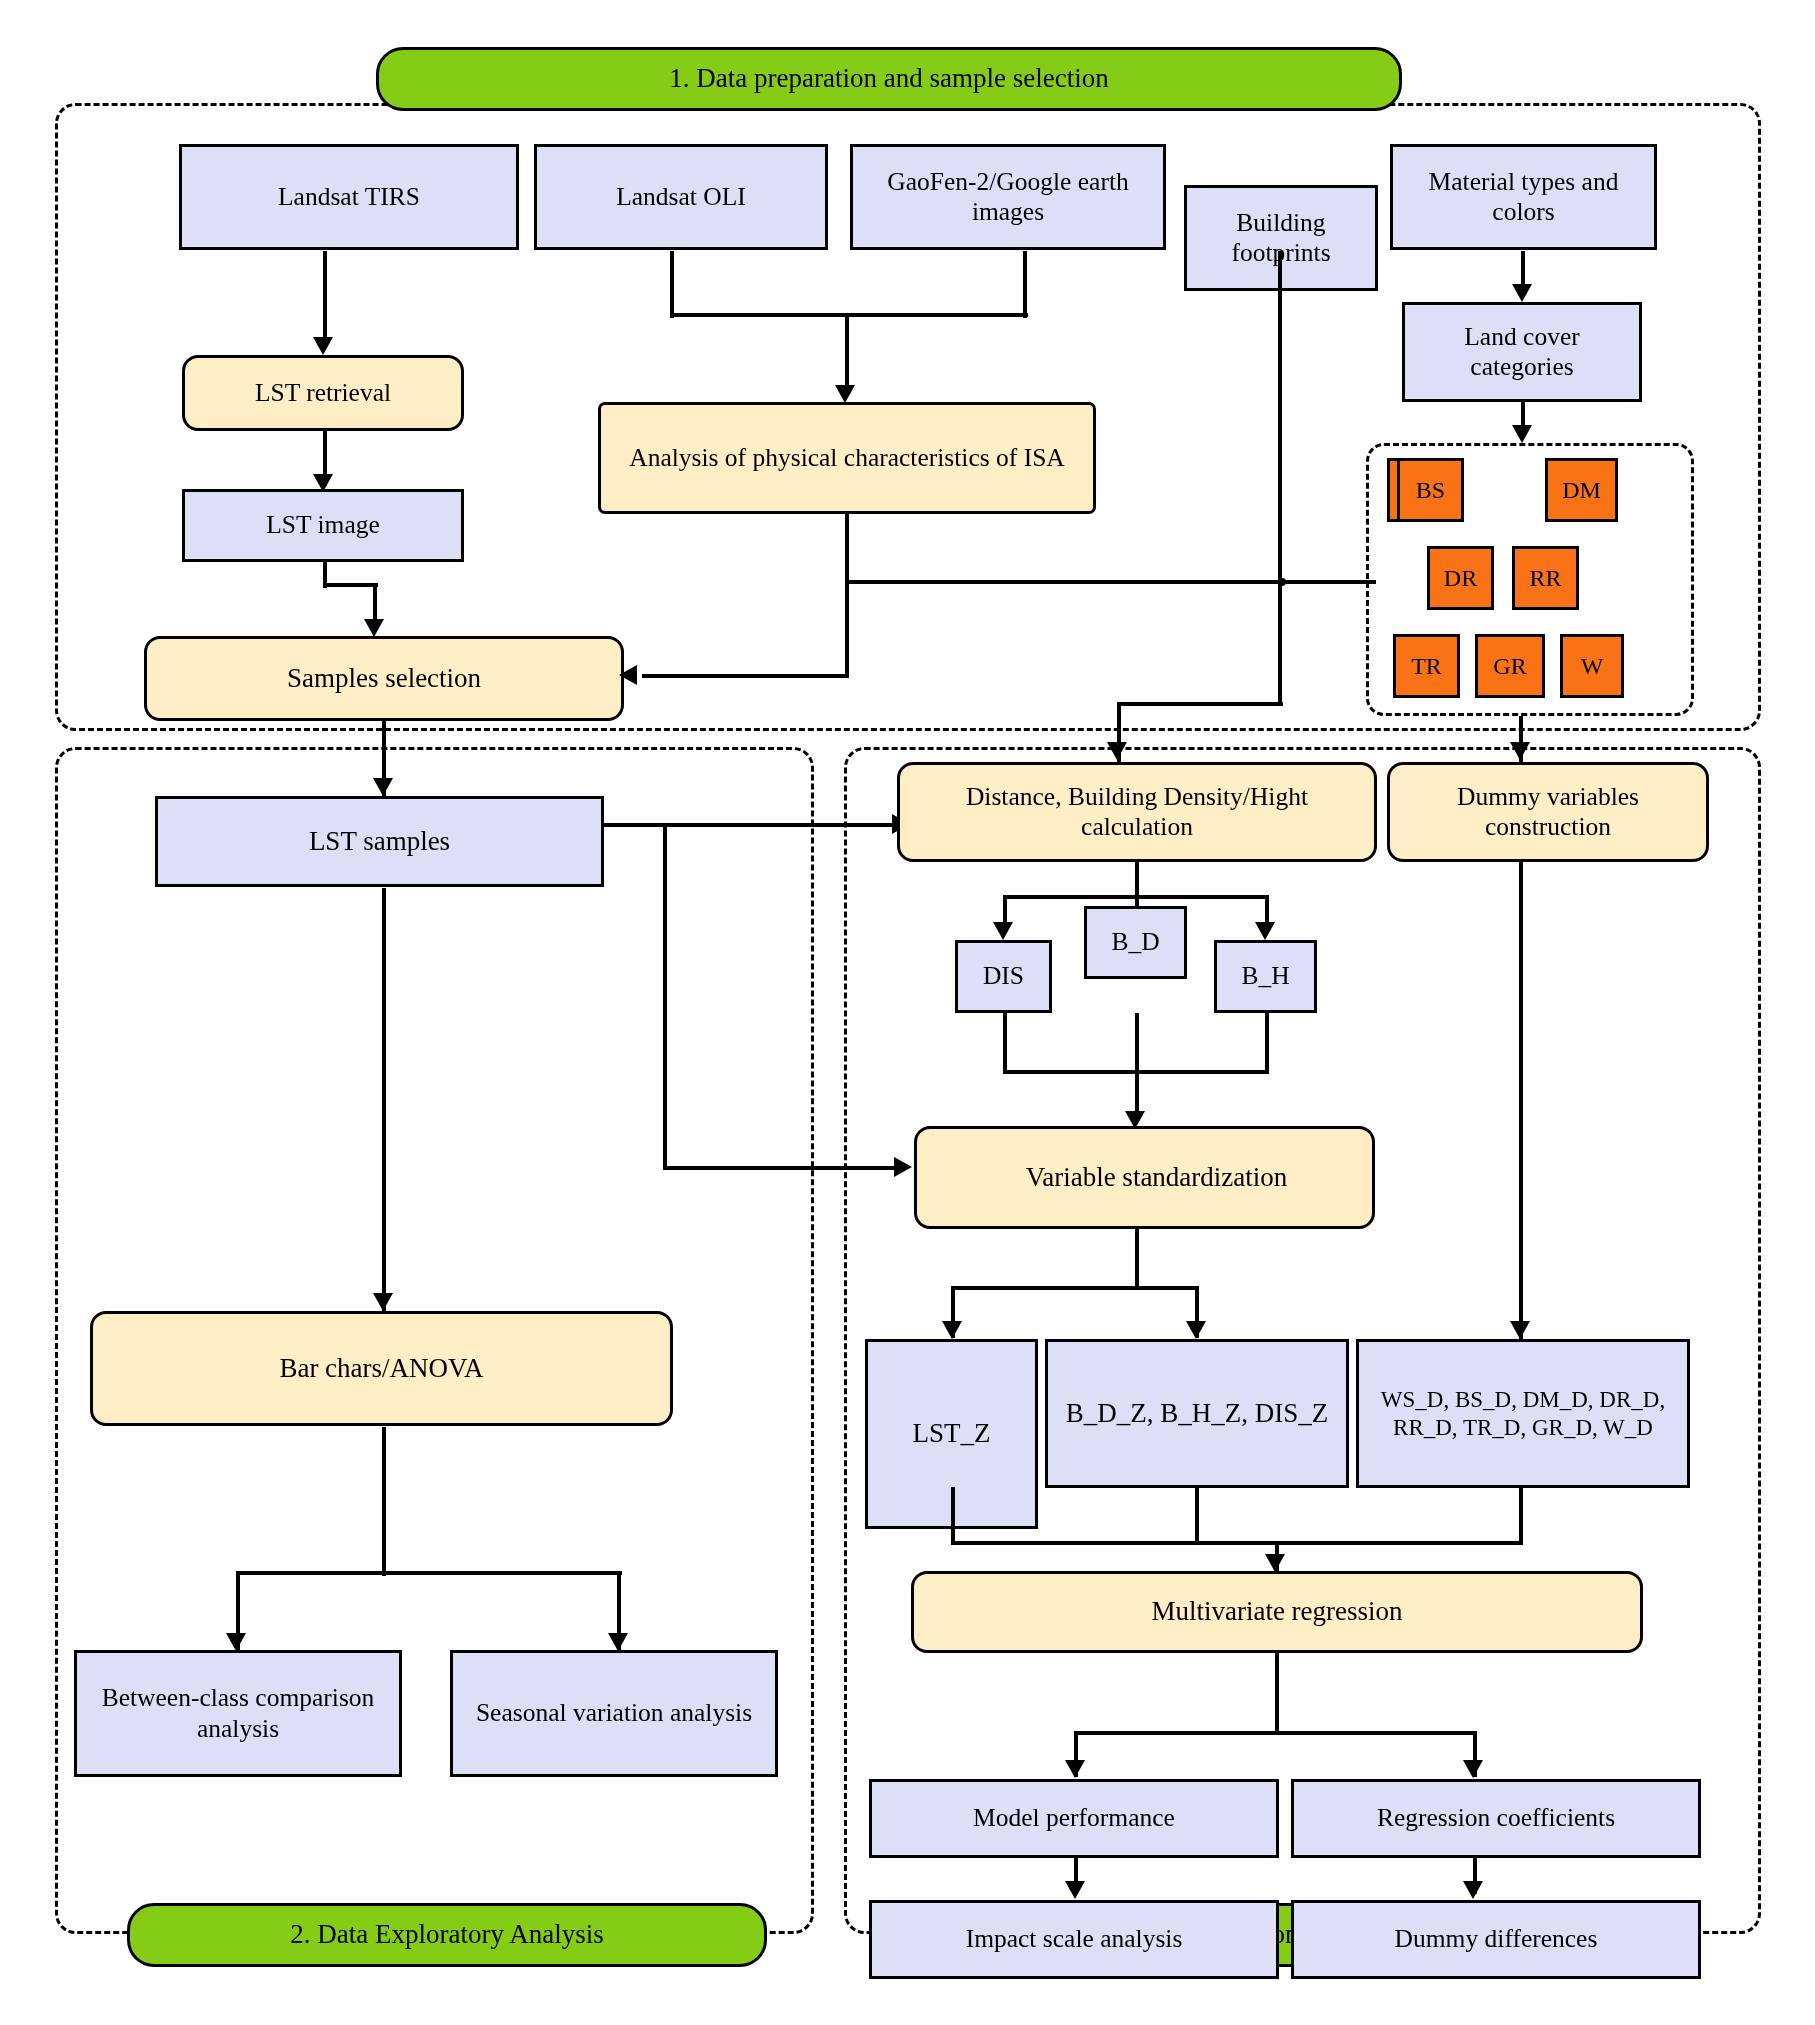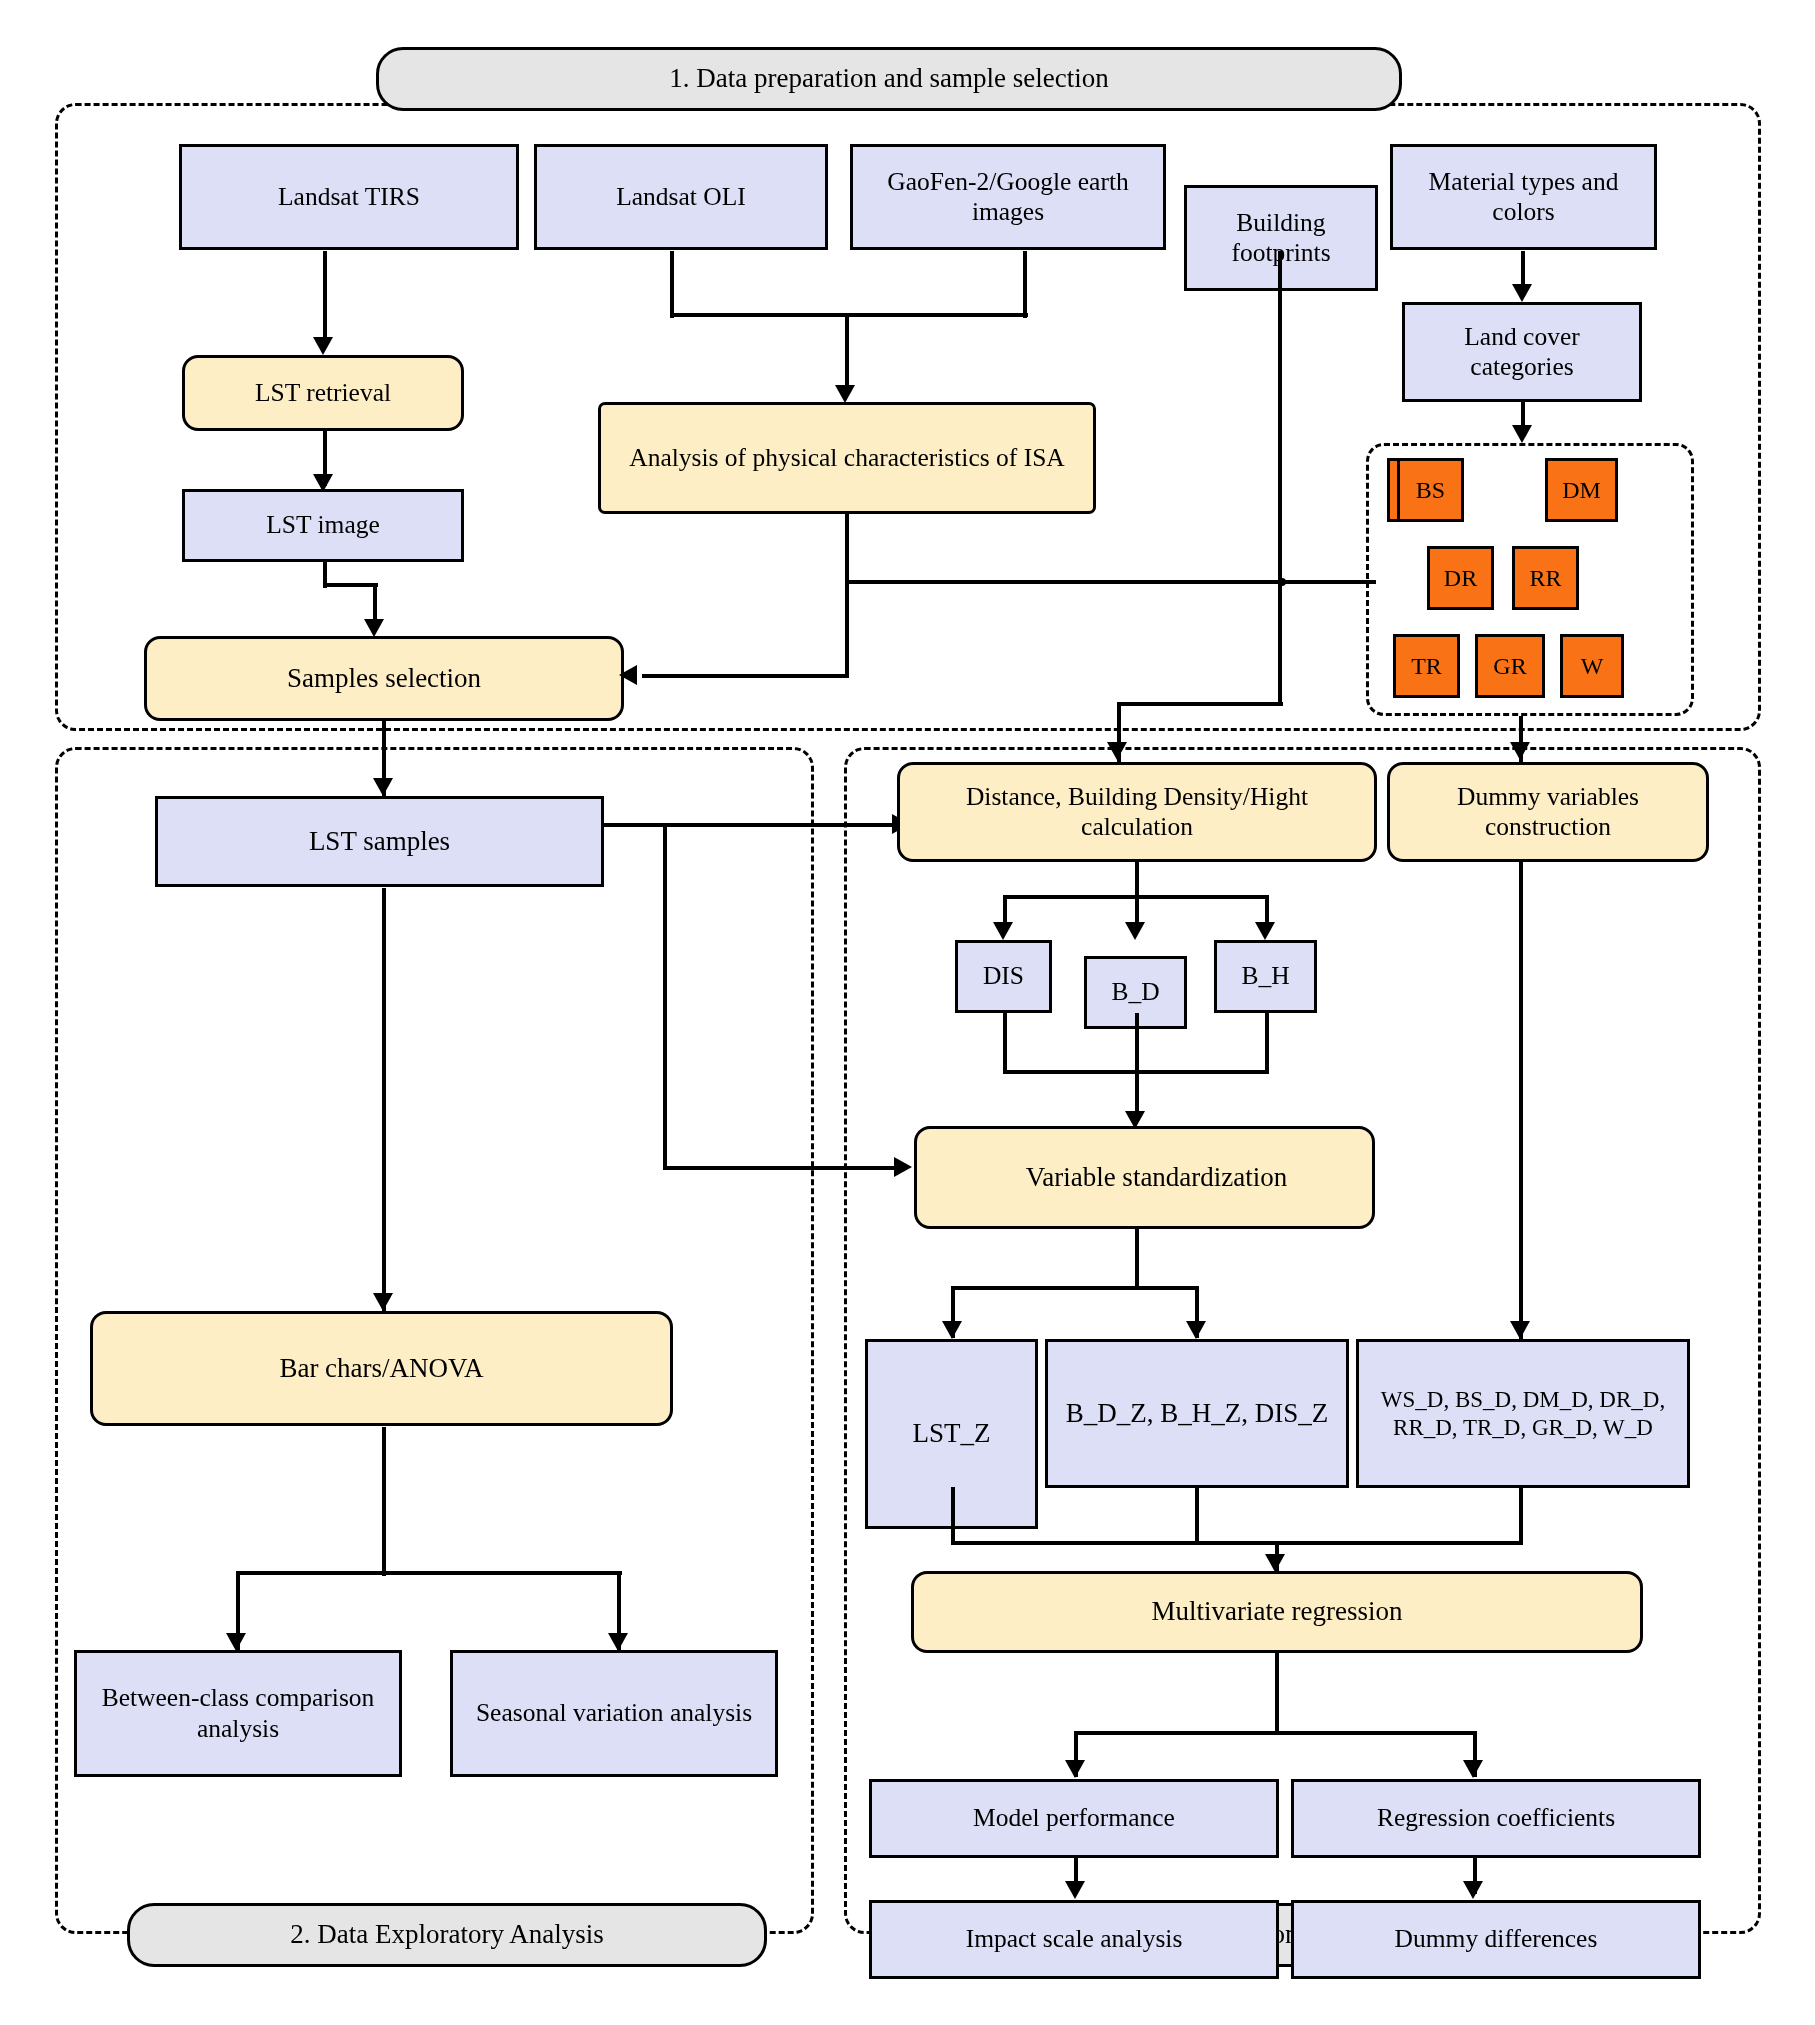--- a/index.html
+++ b/index.html
@@ -5,21 +5,21 @@
   html,body{margin:0;padding:0;background:#fff;}
   body{font-family:"Liberation Serif","DejaVu Serif",serif;}
   #stage{position:relative;width:1815px;height:2025px;background:#fff;overflow:hidden;}
 
   
   .node{position:absolute;box-sizing:border-box;display:flex;align-items:center;
         justify-content:center;text-align:center;line-height:1.18;color:#000;
         border:3px solid #000;}
   .blue{background:#dcdff5;}
   .yellow{background:#fdeec6;border-radius:16px;}
-  .grey{background:#e5e5e5;border-radius:27px;}
+  .grey{background:#84cc16;border-radius:27px;}
   .chip{background:#f97316;border:3px solid #000;}
 
   
   .panel{position:absolute;box-sizing:border-box;border:3.6px dashed #000;
          border-radius:20.6px;background:transparent;}
   .subpanel{position:absolute;box-sizing:border-box;border:3.6px dashed #000;
             border-radius:18px;background:transparent;}
 
   
   .ln{position:absolute;background:#000;}
@@ -197,21 +197,21 @@
   <div class="ln vl" style="left:1003px;top:895px;height:33px;"></div>
   <div class="ln vl" style="left:1135px;top:895px;height:33px;"></div>
   <div class="ln vl" style="left:1265px;top:895px;height:33px;"></div>
   <div class="arw arw-d" style="left:993px;top:922px;"></div>
   <div class="arw arw-d" style="left:1125px;top:922px;"></div>
   <div class="arw arw-d" style="left:1255px;top:922px;"></div>
 
   <div class="node blue f42" style="left:955px;top:940px;width:97px;height:73px;">
     <span>DIS</span>
     </div>
-  <div class="node blue f42" style="left:1084px;top:956px;width:103px;height:73px;">
+  <div class="node blue f42" style="left:1084px;top:906px;width:103px;height:73px;">
     <span>B_D</span>
     </div>
   <div class="node blue f42" style="left:1214px;top:940px;width:103px;height:73px;">
     <span>B_H</span>
     </div>
 
   <div class="ln vl" style="left:1003px;top:1013px;height:61px;"></div>
   <div class="ln vl" style="left:1135px;top:1013px;height:61px;"></div>
   <div class="ln vl" style="left:1265px;top:1013px;height:61px;"></div>
   <div class="ln hl" style="left:1003px;top:1070px;width:266px;"></div>

